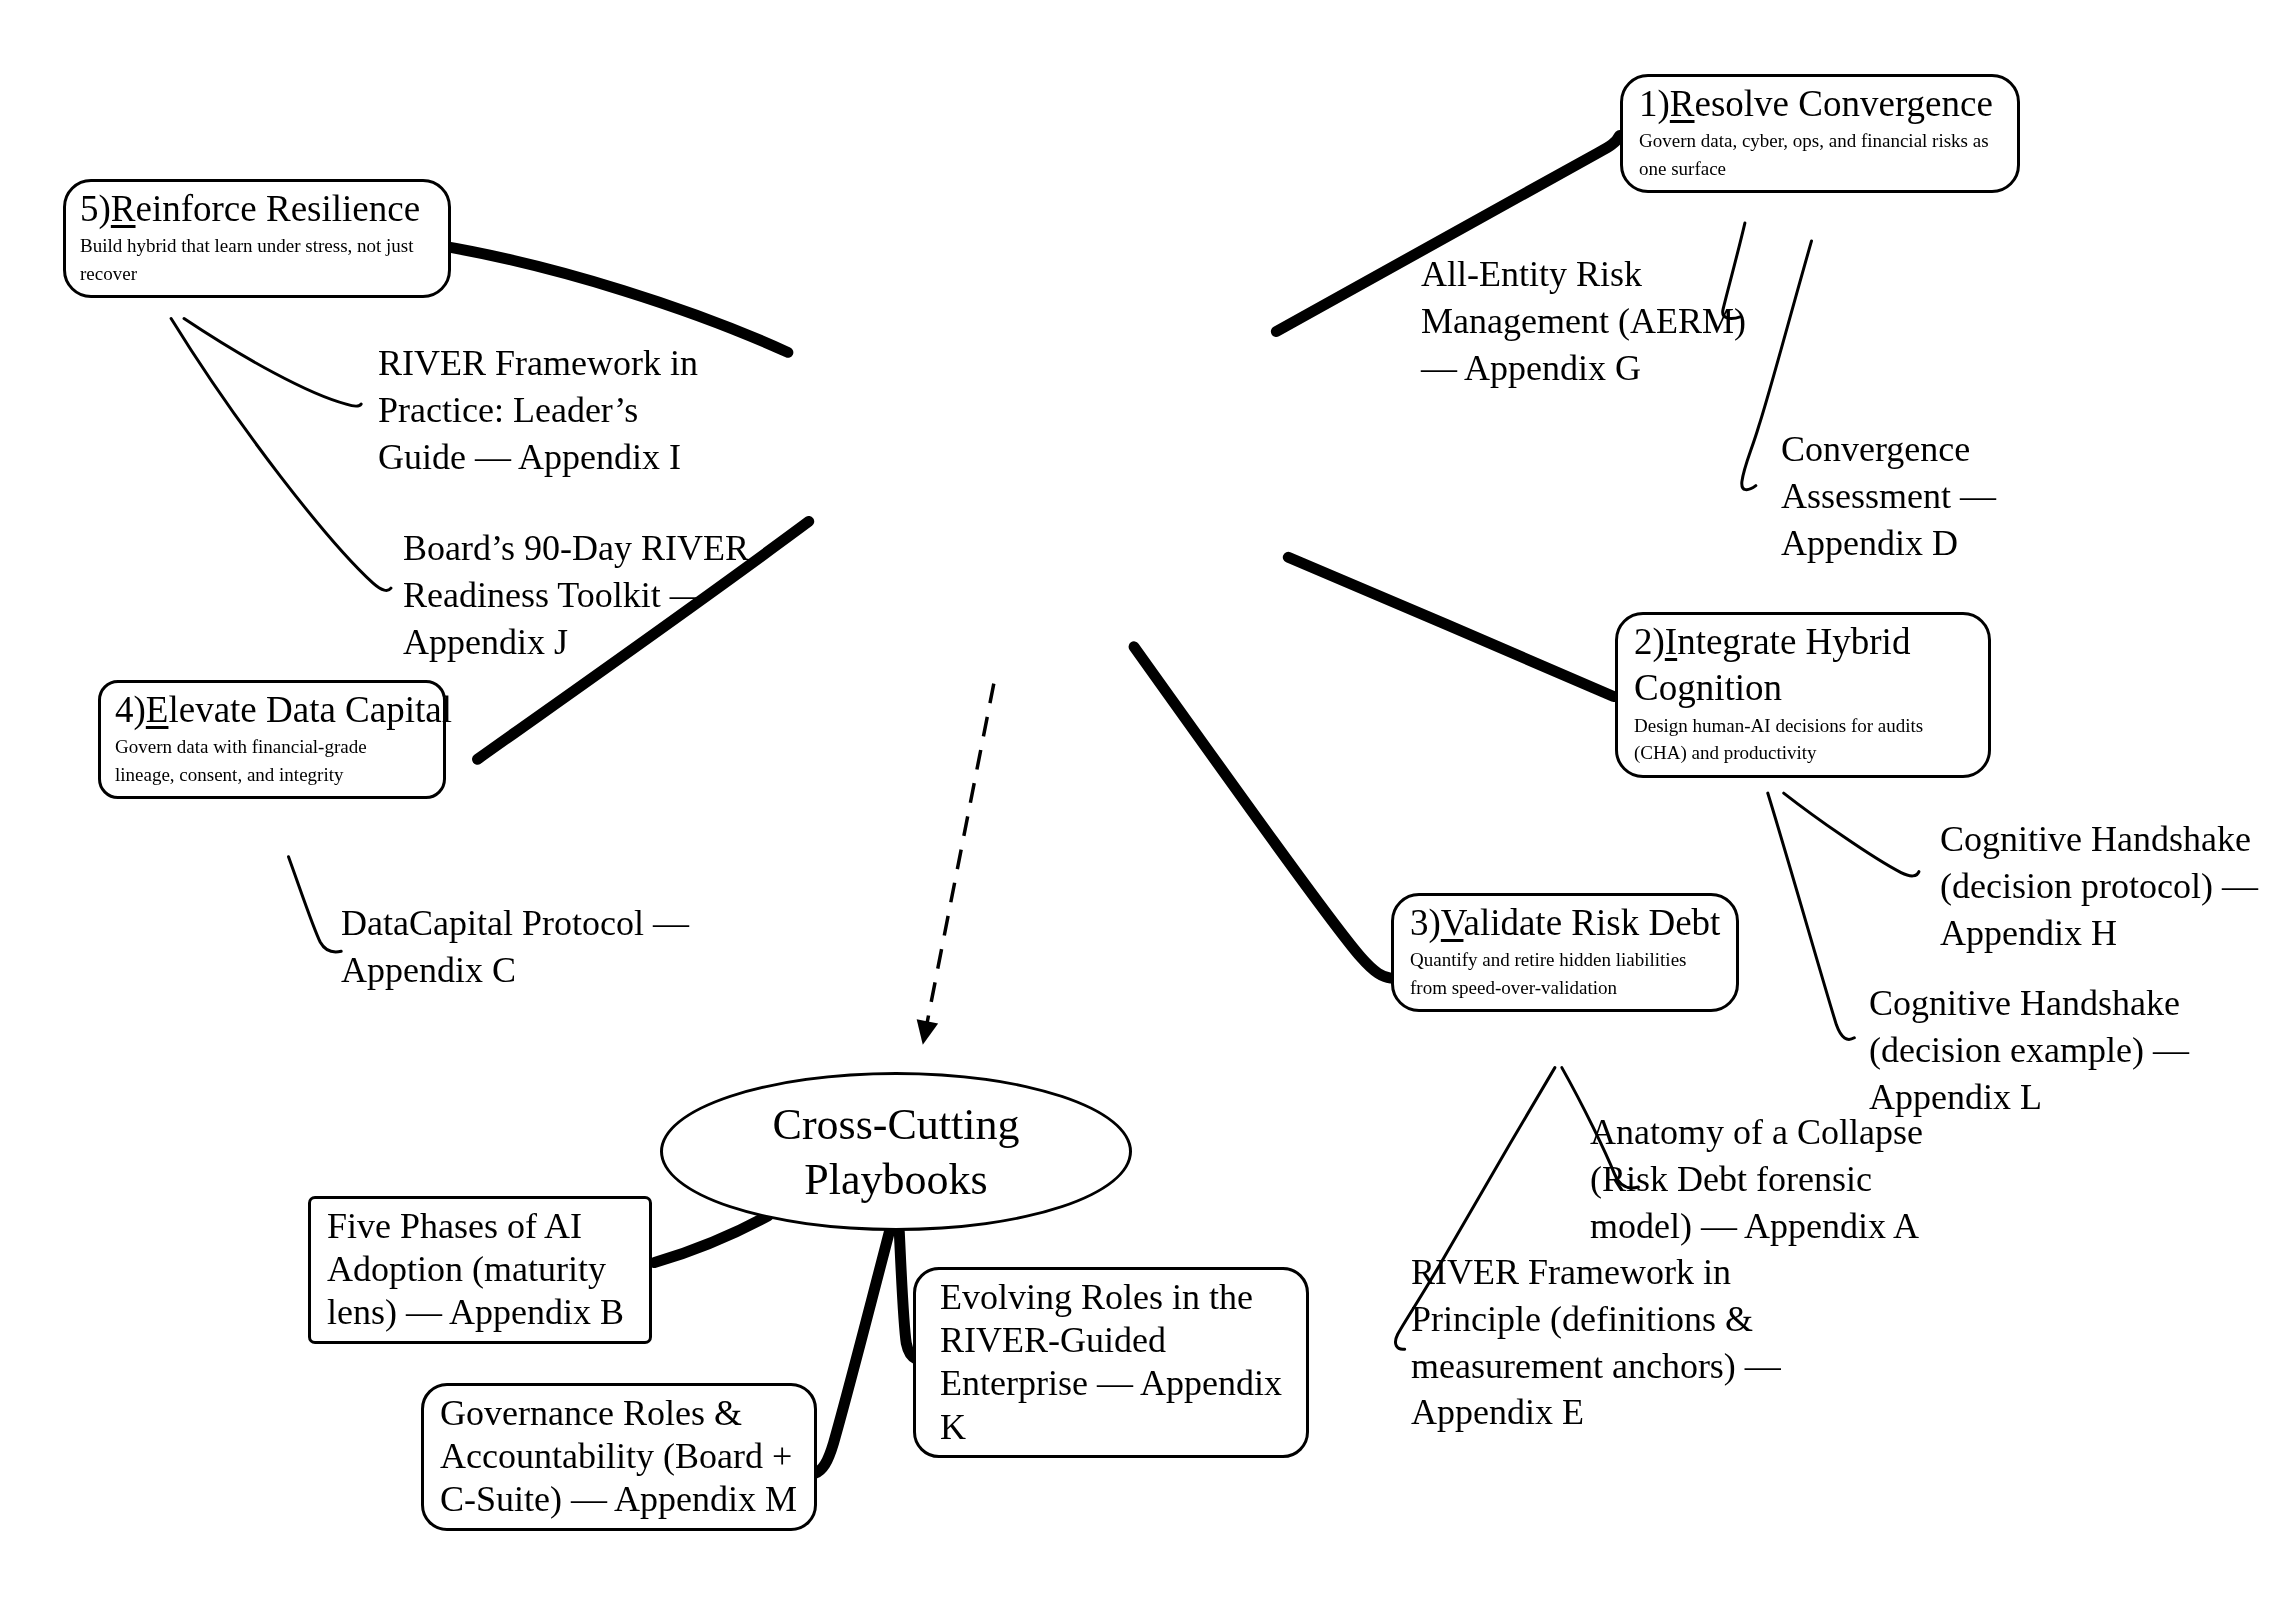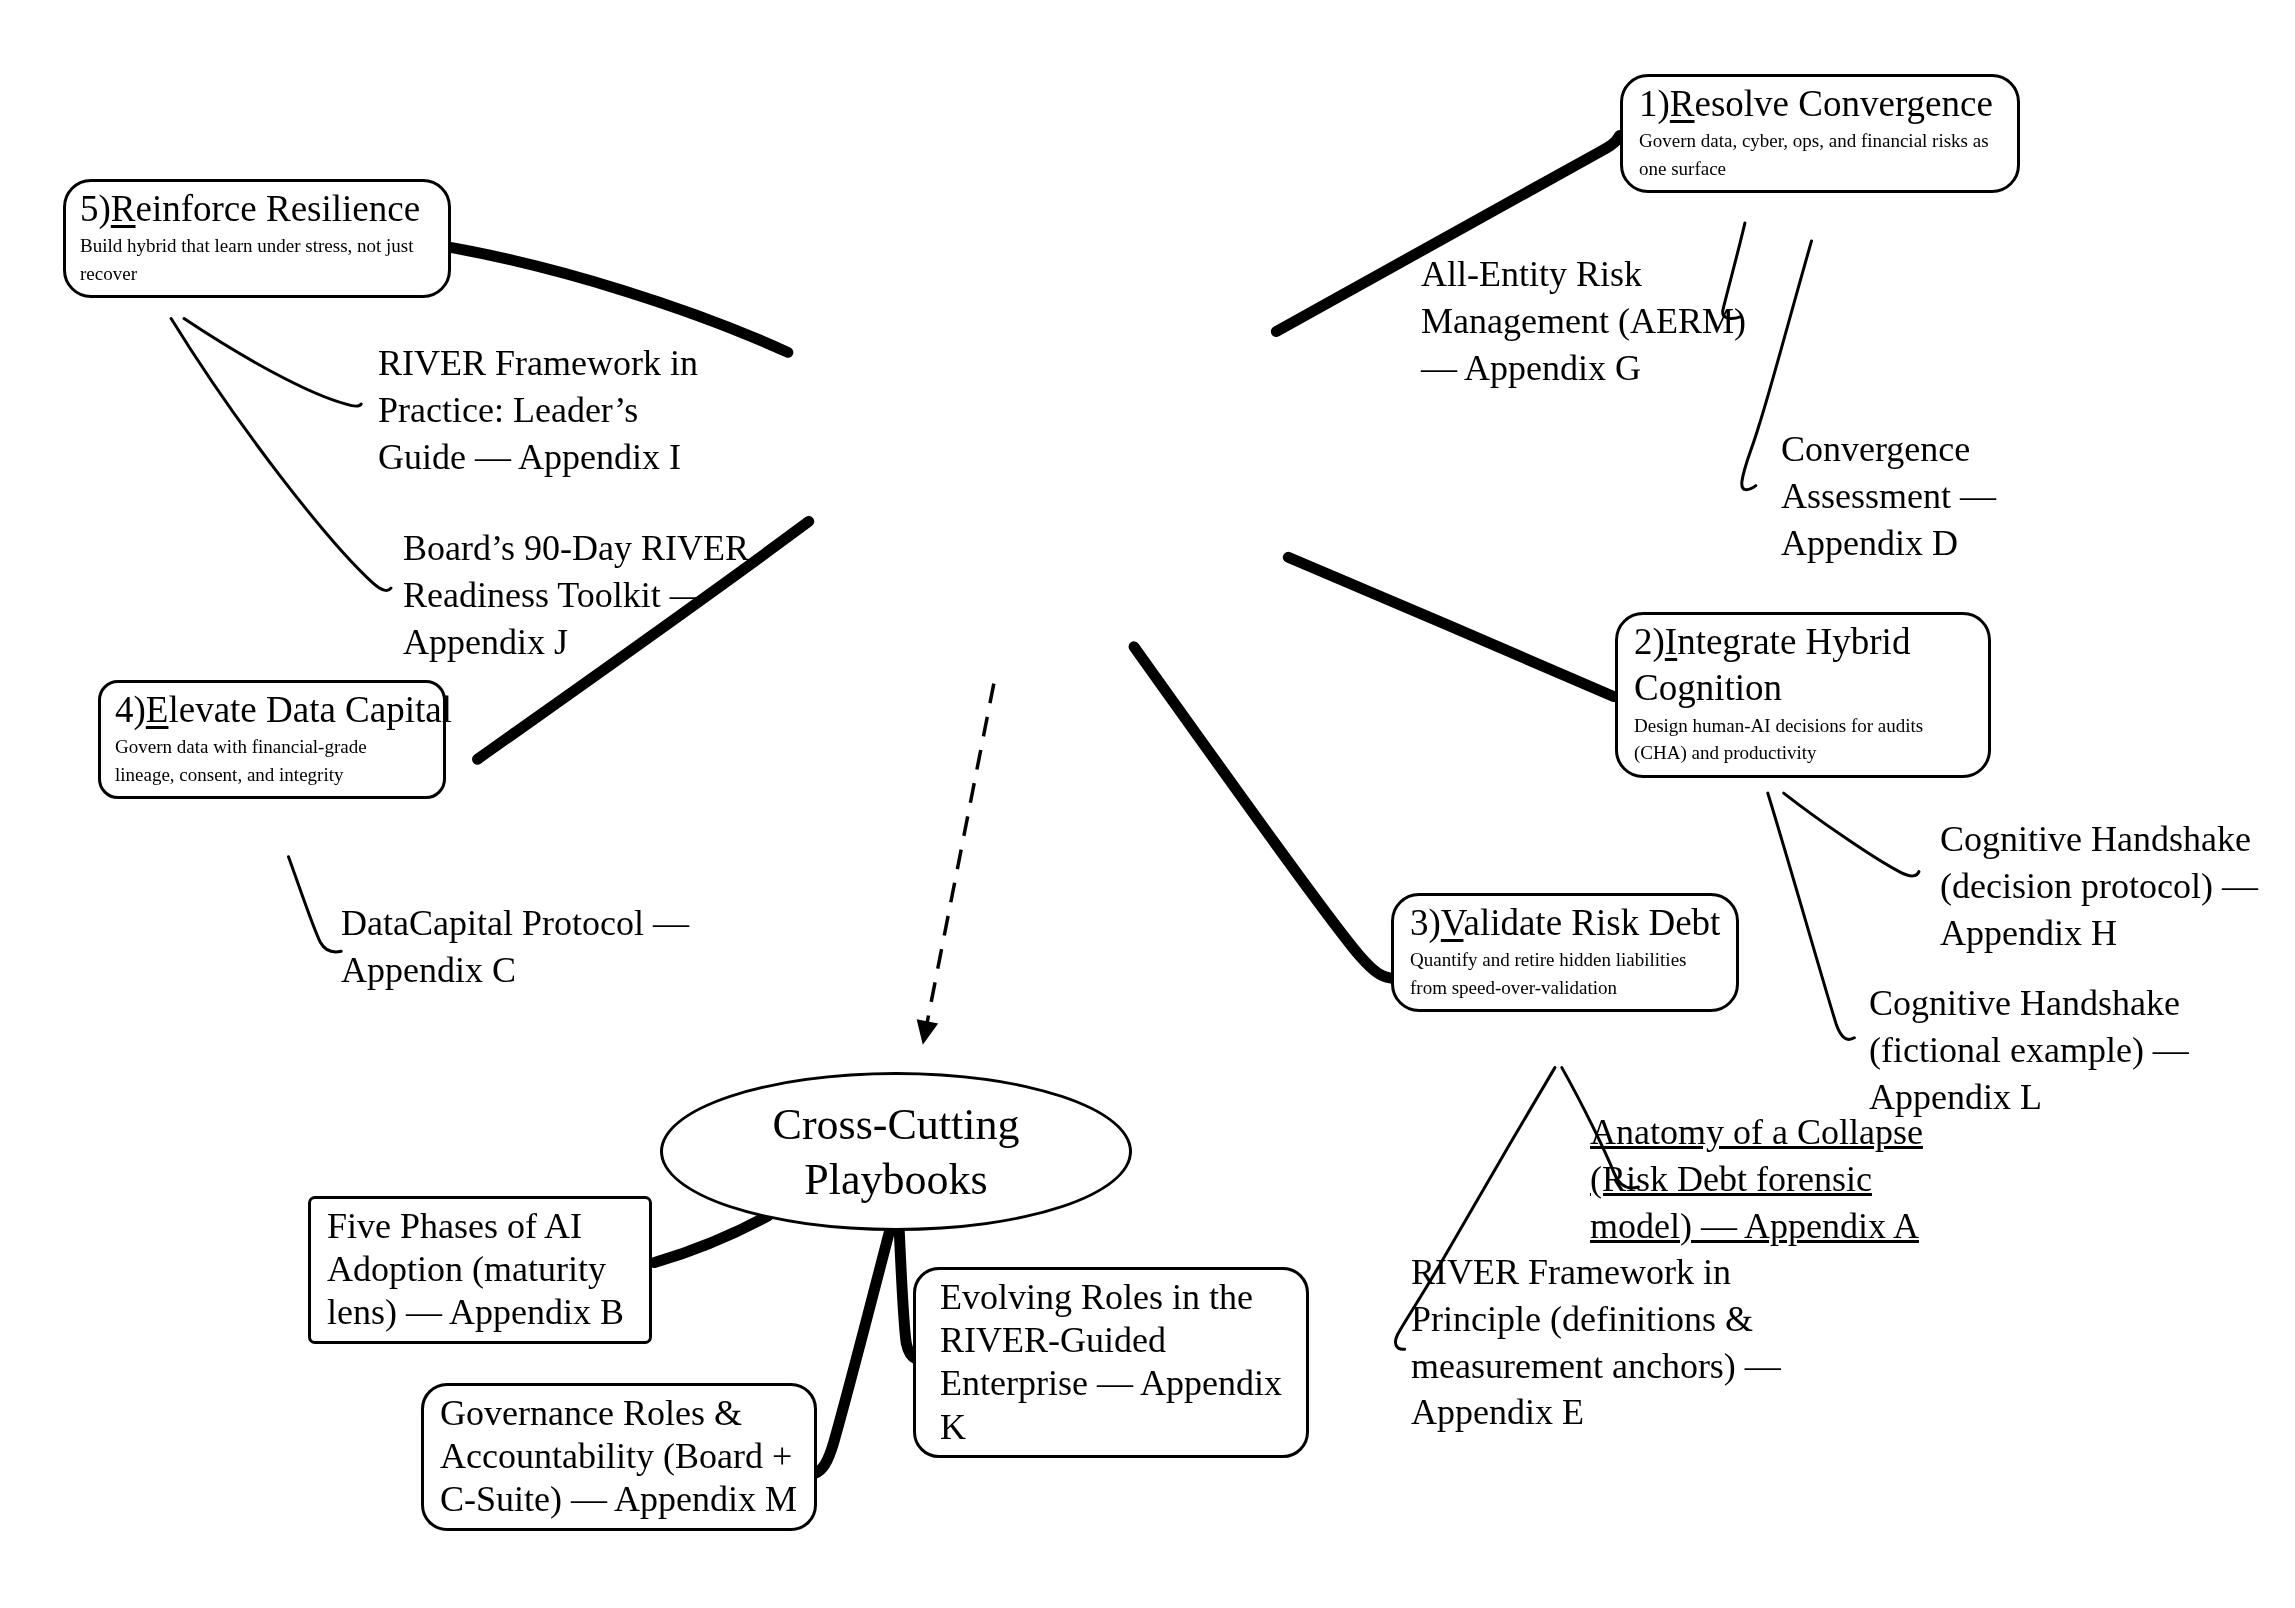--- a/index.html
+++ b/index.html
@@ -92,22 +92,22 @@
   </div>
 
   <div class="node tenet-box" style="left:63px;top:179px;width:388px;padding-left:14px;padding-right:14px;">
     <div class="tenet-title"><span>5)</span><span class="u">R</span><span>einforce Resilience</span></div>
     <div class="tenet-desc">Build hybrid that learn under stress, not just recover</div>
   </div>
 
   <div class="leaf-label" style="left:1421px;top:251px;width:336px;">All-Entity Risk Management (AERM) — Appendix G</div>
   <div class="leaf-label" style="left:1781px;top:426px;width:253px;">Convergence Assessment — Appendix D</div>
   <div class="leaf-label" style="left:1940px;top:816px;width:350px;">Cognitive Handshake (decision protocol) — Appendix H</div>
-  <div class="leaf-label" style="left:1869px;top:980px;width:350px;">Cognitive Handshake (fictional example) — Appendix L</div>
-  <div class="leaf-label" style="left:1590px;top:1109px;width:362px;text-decoration:underline;">Anatomy of a Collapse (Risk Debt forensic model) — Appendix A</div>
+  <div class="leaf-label" style="left:1869px;top:980px;width:350px;">Cognitive Handshake (decision example) — Appendix L</div>
+  <div class="leaf-label" style="left:1590px;top:1109px;width:362px;">Anatomy of a Collapse (Risk Debt forensic model) — Appendix A</div>
   <div class="leaf-label" style="left:1411px;top:1249px;width:382px;">RIVER Framework in Principle (definitions &amp; measurement anchors) — Appendix E</div>
   <div class="leaf-label" style="left:378px;top:340px;width:330px;">RIVER Framework in Practice: Leader’s Guide — Appendix I</div>
   <div class="leaf-label" style="left:403px;top:525px;width:372px;">Board’s 90-Day RIVER Readiness Toolkit — Appendix J</div>
   <div class="leaf-label" style="left:341px;top:900px;width:410px;">DataCapital Protocol — Appendix C</div>
 
   <div class="node" id="node-playbooks" style="left:660px;top:1072px;width:472px;height:159px;">
     <div id="playbooks-label">Cross-Cutting Playbooks</div>
   </div>
 
   <div class="node pb-box" style="left:308px;top:1196px;width:344px;border-radius:7px;">Five Phases of AI Adoption (maturity lens) — Appendix B</div>

